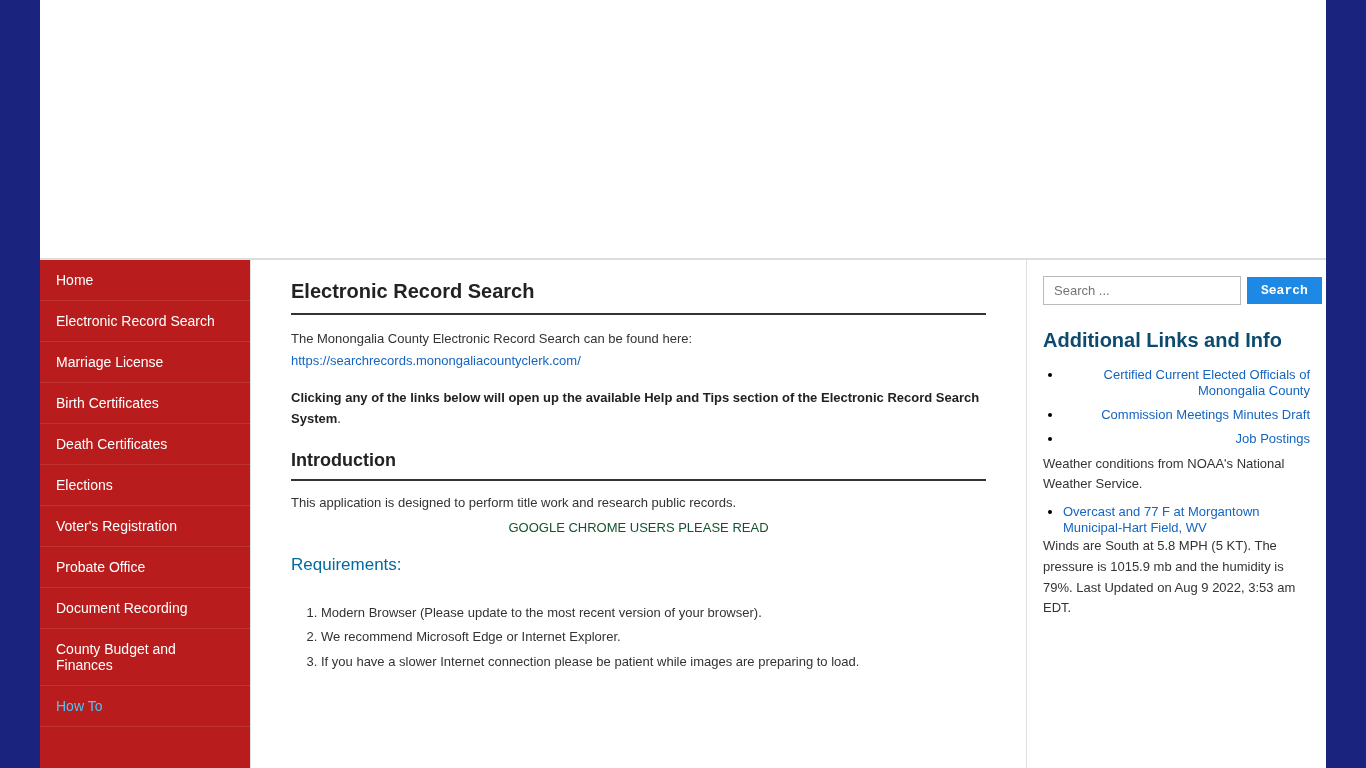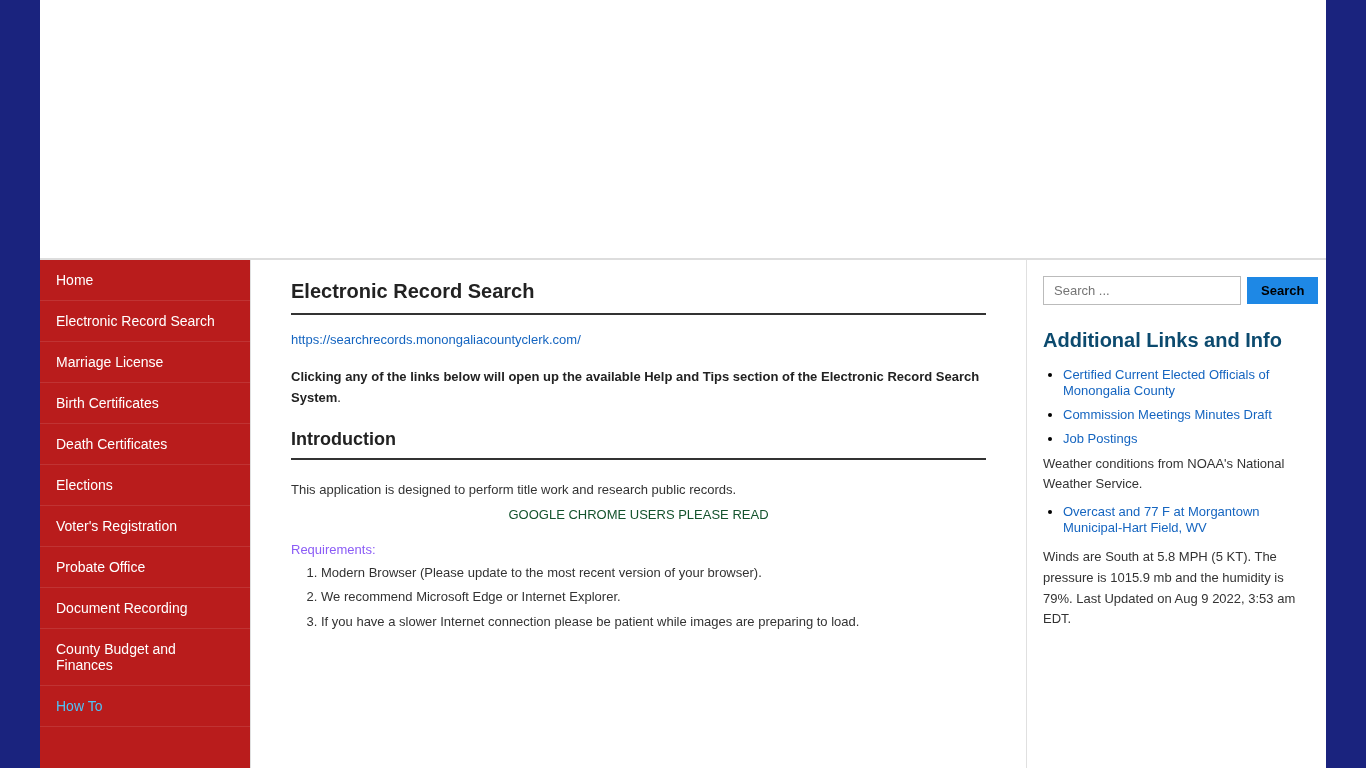--- a/index.html
+++ b/index.html
@@ -79,42 +79,42 @@
     }
 
     .help-text strong { font-weight: bold; }
 
     .section-title {
       font-size: 18px;
       font-weight: bold;
       color: #222;
       border-bottom: 2px solid #333;
       padding-bottom: 8px;
-      margin-bottom: 22px;
+      margin-bottom: 14px;
     }
 
     .section-desc {
       font-size: 13px;
       color: #333;
       margin-bottom: 10px;
     }
 
     .chrome-link {
       color: #14532d;
       text-decoration: none;
       font-size: 13px;
       display: block;
       margin-bottom: 20px;
       text-align: center;
     }
 
     .requirements-label {
-      font-size: 13px;
-      color: #8b5cf6;
-      margin-bottom: 4px;
+      font-size: 17px;
+      color: #0369a1;
+      margin-bottom: 26px;
     }
 
     .requirements-list {
       font-size: 13px;
       color: #333;
       padding-left: 30px;
       line-height: 1.9;
     }
 
     
@@ -137,39 +137,41 @@
       flex: 1;
       padding: 6px 10px;
       border: 1px solid #bbb;
       font-size: 13px;
       color: #c2410c;
       outline: none;
     }
 
     .search-button {
       background: #1e88e5;
-      color: #000000;
+      color: #ffffff;
       border: none;
       padding: 6px 14px;
       font-size: 13px;
       cursor: pointer;
       font-weight: bold;
+      font-family: Liberation Mono, monospace;
     }
 
     .additional-links-title {
       font-size: 20px;
       font-weight: bold;
       color: #0c4a6e;
       margin-bottom: 14px;
     }
 
     .additional-links-list {
       list-style: disc;
       padding-left: 20px;
       margin-bottom: 0;
+      text-align: right;
     }
 
     .additional-links-list li {
       margin-bottom: 8px;
     }
 
     .additional-links-list a {
       color: #1565c0;
       text-decoration: none;
       font-size: 13px;
@@ -178,21 +180,21 @@
     .weather-text {
       font-size: 13px;
       color: #333;
       margin-bottom: 10px;
       line-height: 1.5;
     }
 
     .weather-list {
       list-style: disc;
       padding-left: 20px;
-      margin-bottom: 12px;
+      margin-bottom: 1px;
     }
 
     .weather-list li a {
       color: #1565c0;
       font-size: 13px;
       text-decoration: none;
     }
 
     .weather-detail {
       font-size: 13px;
@@ -217,20 +219,21 @@
     <a class="sidebar-item">Voter's Registration</a>
     <a class="sidebar-item">Probate Office</a>
     <a class="sidebar-item">Document Recording</a>
     <a class="sidebar-item">County Budget and Finances</a>
     <a class="sidebar-item active">How To</a>
   </nav>
 
   <main id="main-content">
     <h1 class="page-title">Electronic Record Search</h1>
 
+    <p class="intro-text">The Monongalia County Electronic Record Search can be found here:</p>
     <a class="intro-link" href="#">https://searchrecords.monongaliacountyclerk.com/</a>
 
     <p class="help-text">
       <strong>Clicking any of the links below will open up the available Help and Tips section of the Electronic Record Search System</strong><span>.</span>
     </p>
 
     <h2 class="section-title">Introduction</h2>
 
     <p class="section-desc">This application is designed to perform title work and research public records.</p>
 

